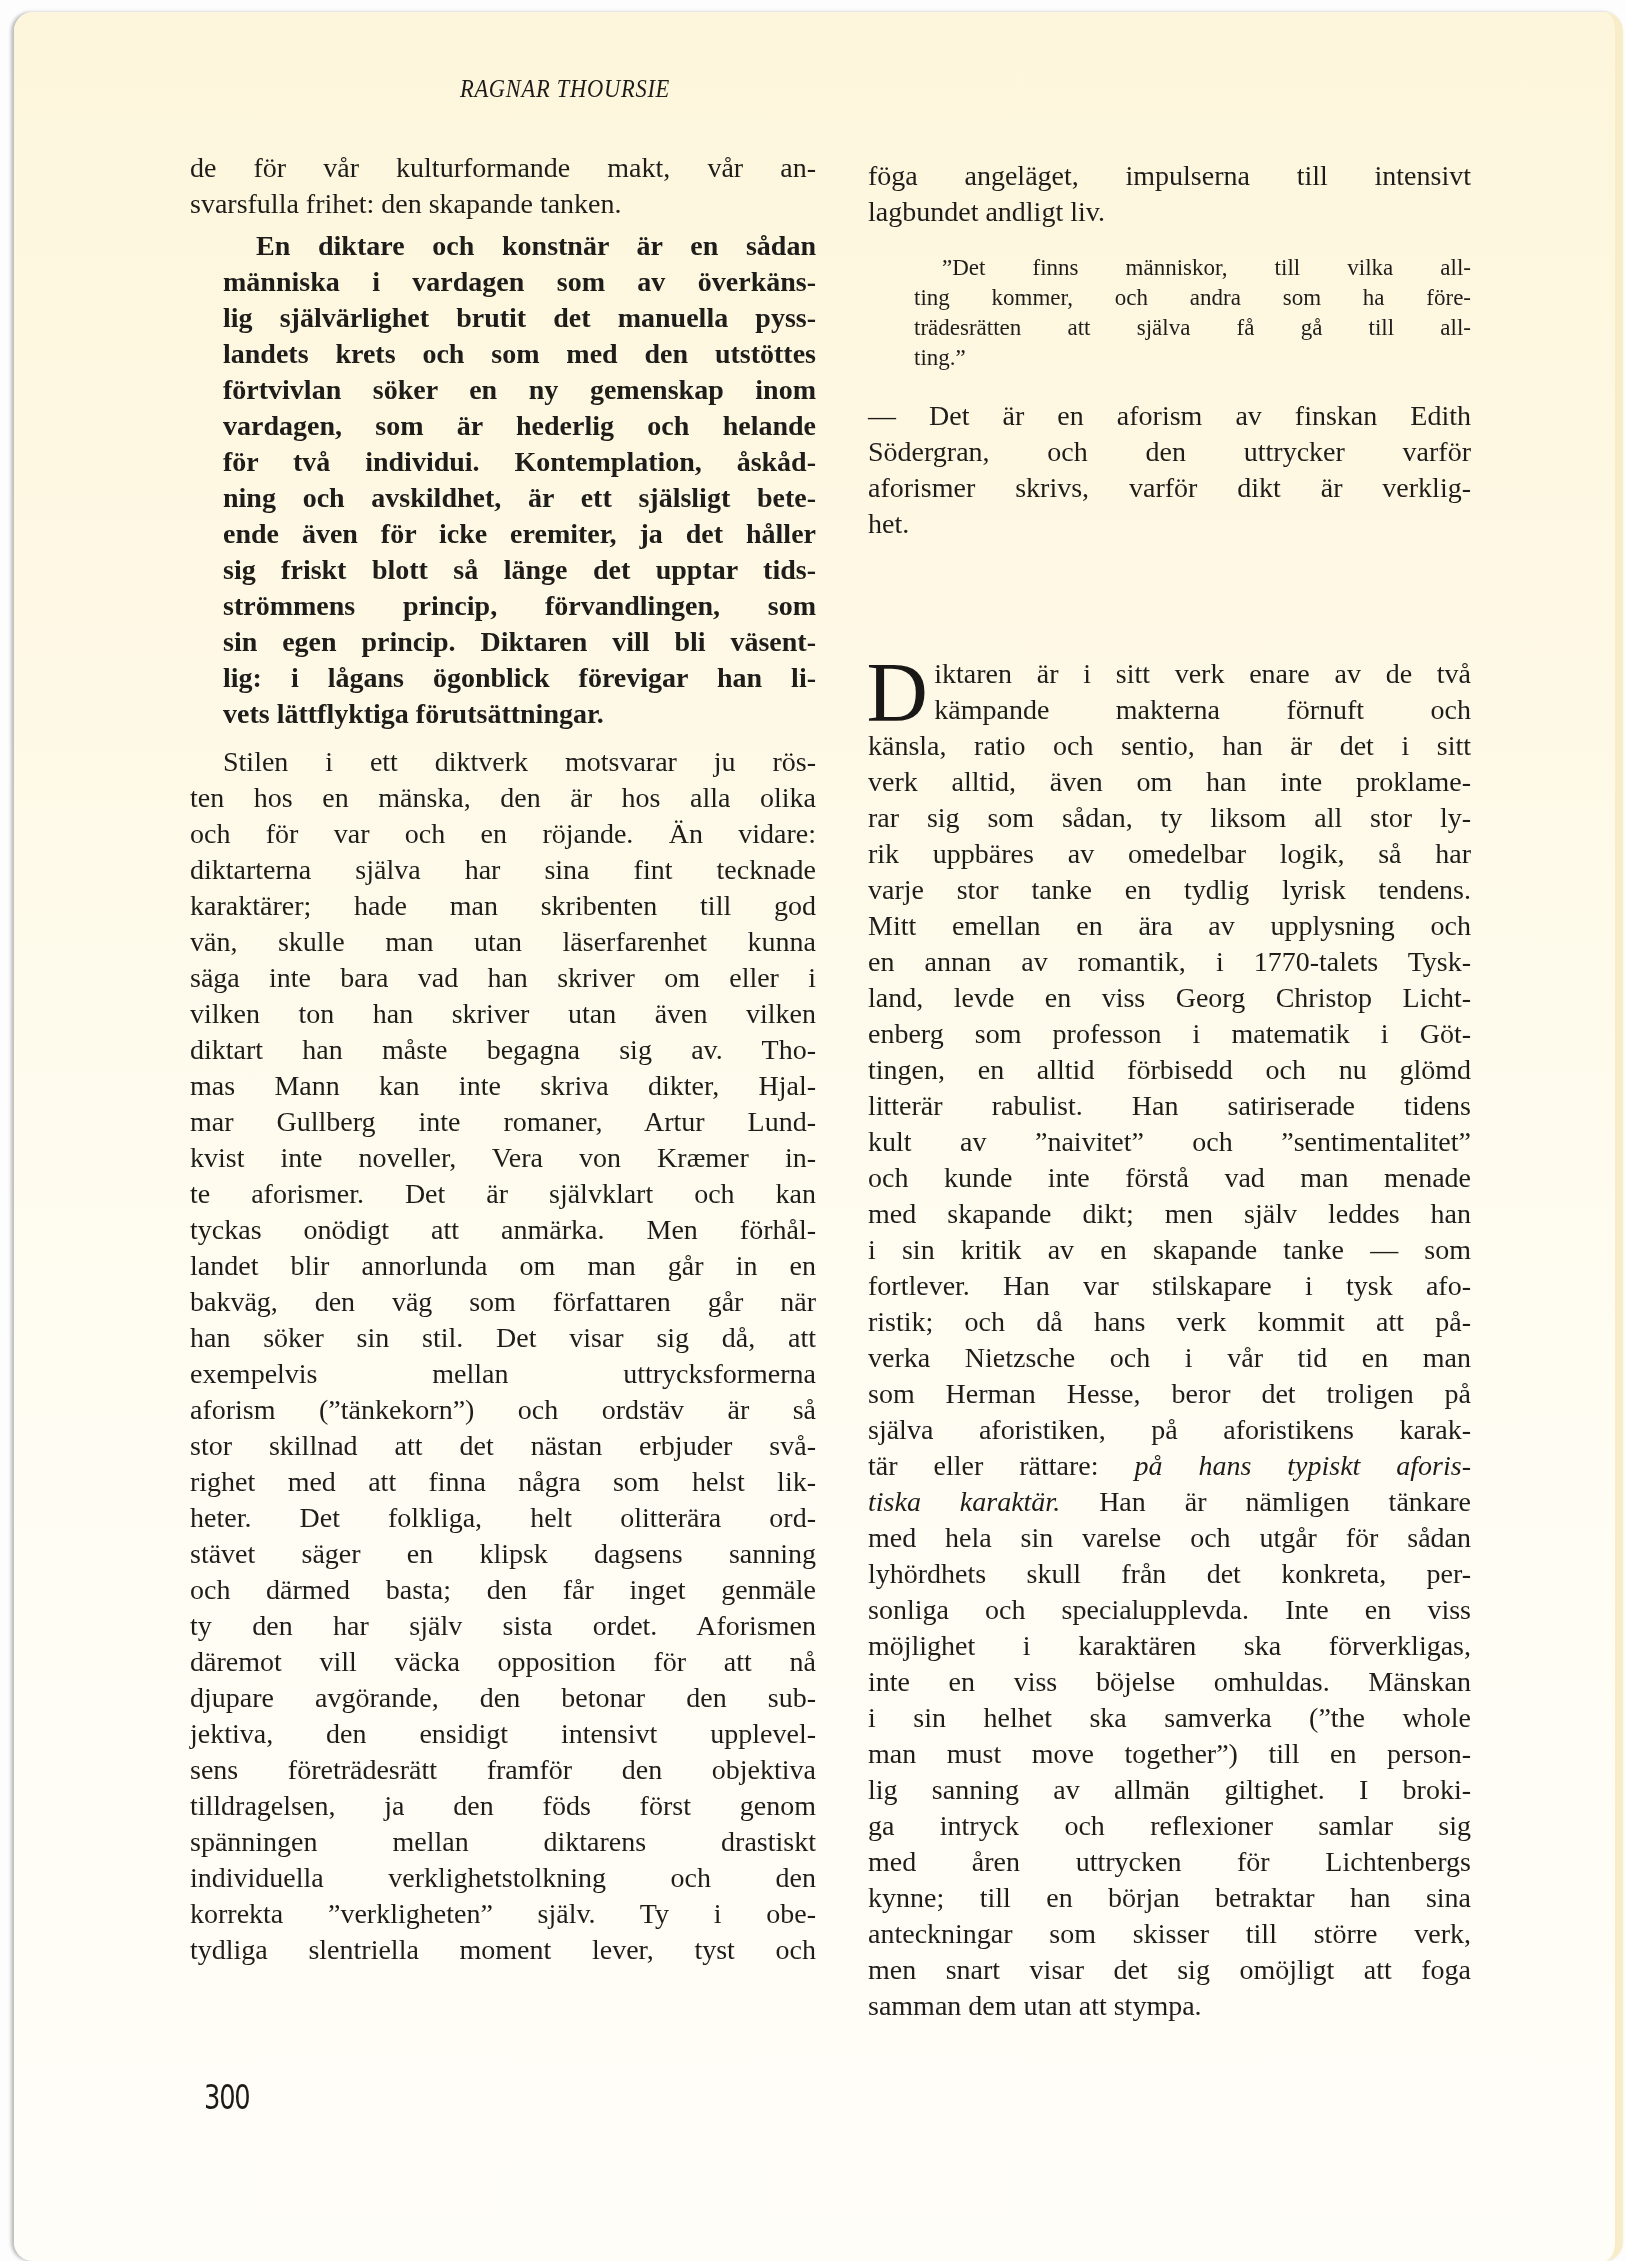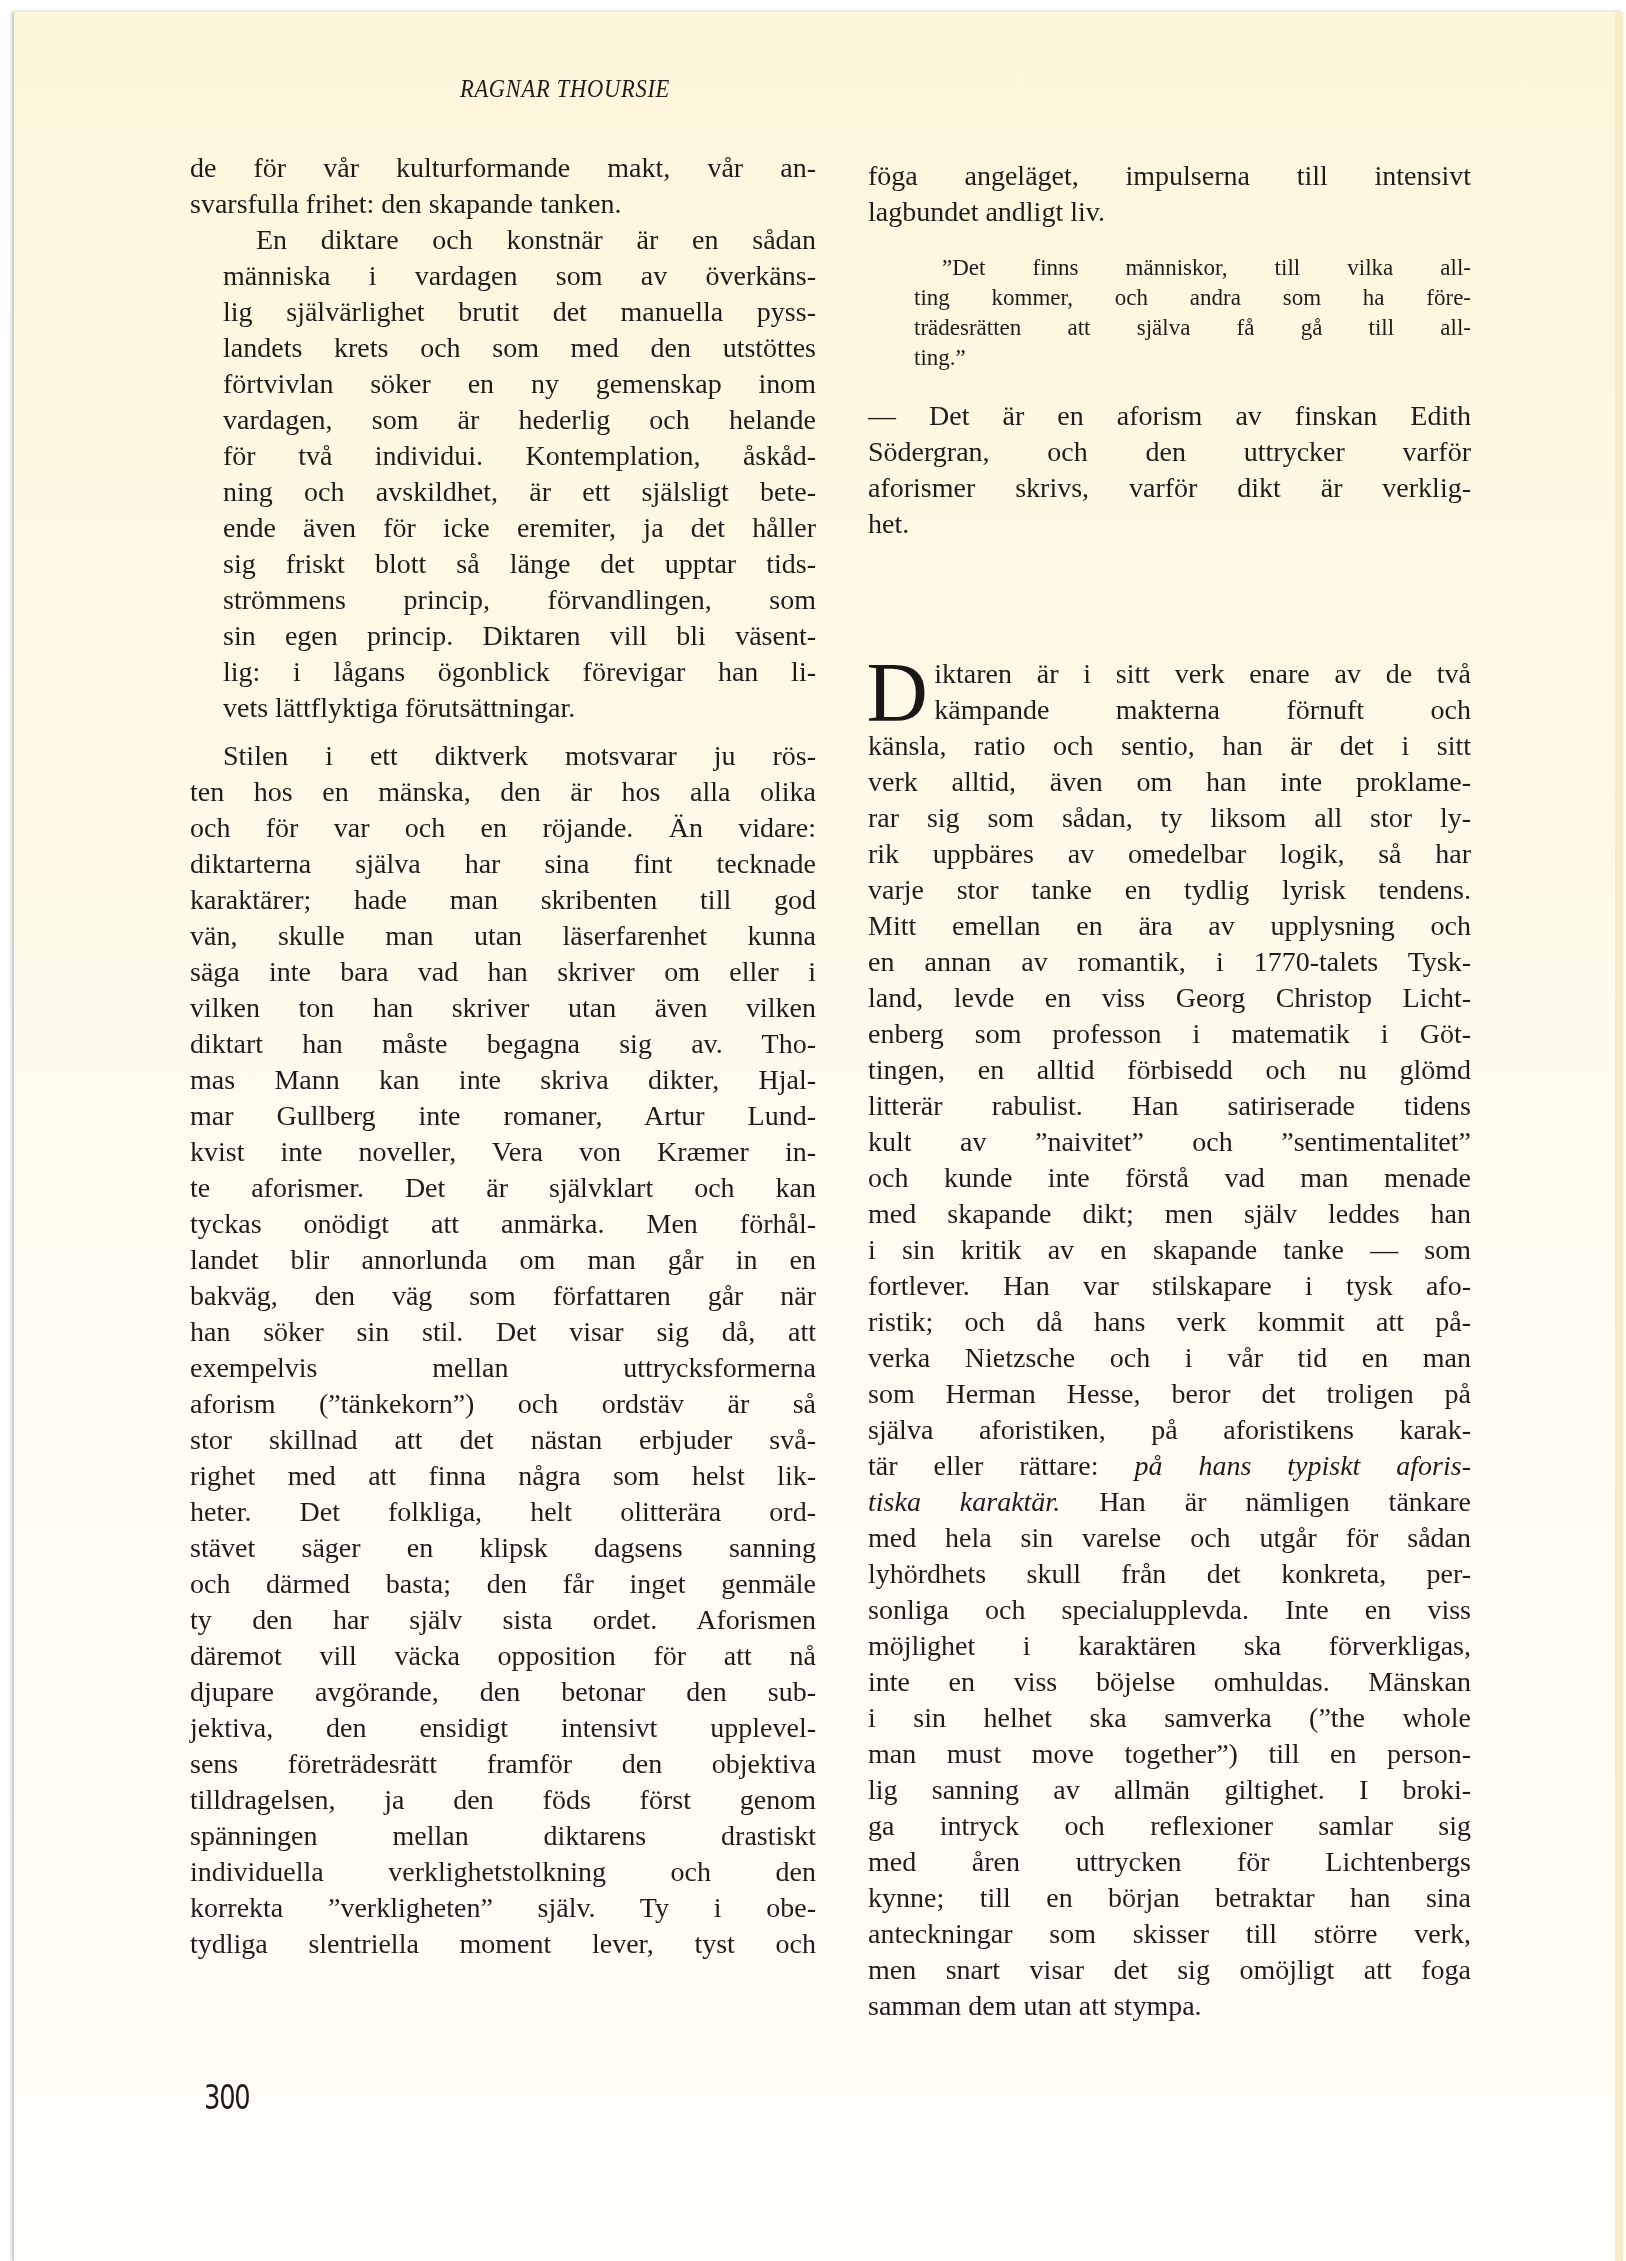--- a/index.html
+++ b/index.html
@@ -12,20 +12,21 @@
   }
   .page {
     position: absolute;
     left: 14px;
     top: 12.2px;
     width: 1601px;
     height: 2249px;
     background: linear-gradient(180deg, #fdf6dc 0%, #fef9e6 30%, #fffcf2 60%, #fffdf8 100%);
     box-shadow: -2.4px 0 3.3px rgba(0,0,0,0.25);
     border-right: 8.1px solid #f8ecc9;
+    border-radius: 19px;
   }
   .running-head {
     position: absolute;
     left: 0;
     width: 1102px;
     top: 63px;
     text-align: center;
     font-family: "Liberation Serif", serif;
     font-style: italic;
     font-size: 25px;
@@ -115,21 +116,21 @@
 
 <div class="page">
 
   <div class="running-head">RAGNAR THOURSIE</div>
 
   <div class="col col-left">
     <p>
       <span class="line">de för vår kulturformande makt, vår an-</span>
       <span class="line last">svarsfulla frihet: den skapande tanken.</span>
     </p>
-    <p class="indent" style="margin-top:0;">
+    <p class="indent" style="margin-top:6px;font-weight:bold;">
       <span class="line" style="padding-left:33px;">En diktare och konstnär är en sådan</span>
       <span class="line">människa i vardagen som av överkäns-</span>
       <span class="line">lig självärlighet brutit det manuella pyss-</span>
       <span class="line">landets krets och som med den utstöttes</span>
       <span class="line">förtvivlan söker en ny gemenskap inom</span>
       <span class="line">vardagen, som är hederlig och helande</span>
       <span class="line">för två individui. Kontemplation, åskåd-</span>
       <span class="line">ning och avskildhet, är ett själsligt bete-</span>
       <span class="line">ende även för icke eremiter, ja det håller</span>
       <span class="line">sig friskt blott så länge det upptar tids-</span>

